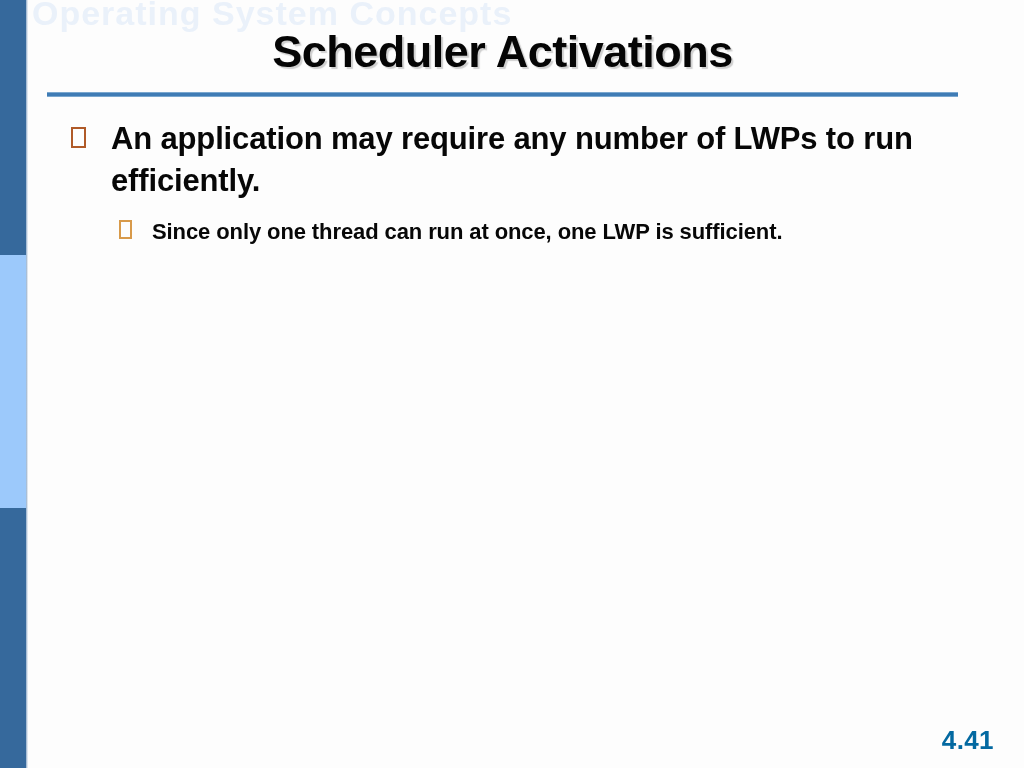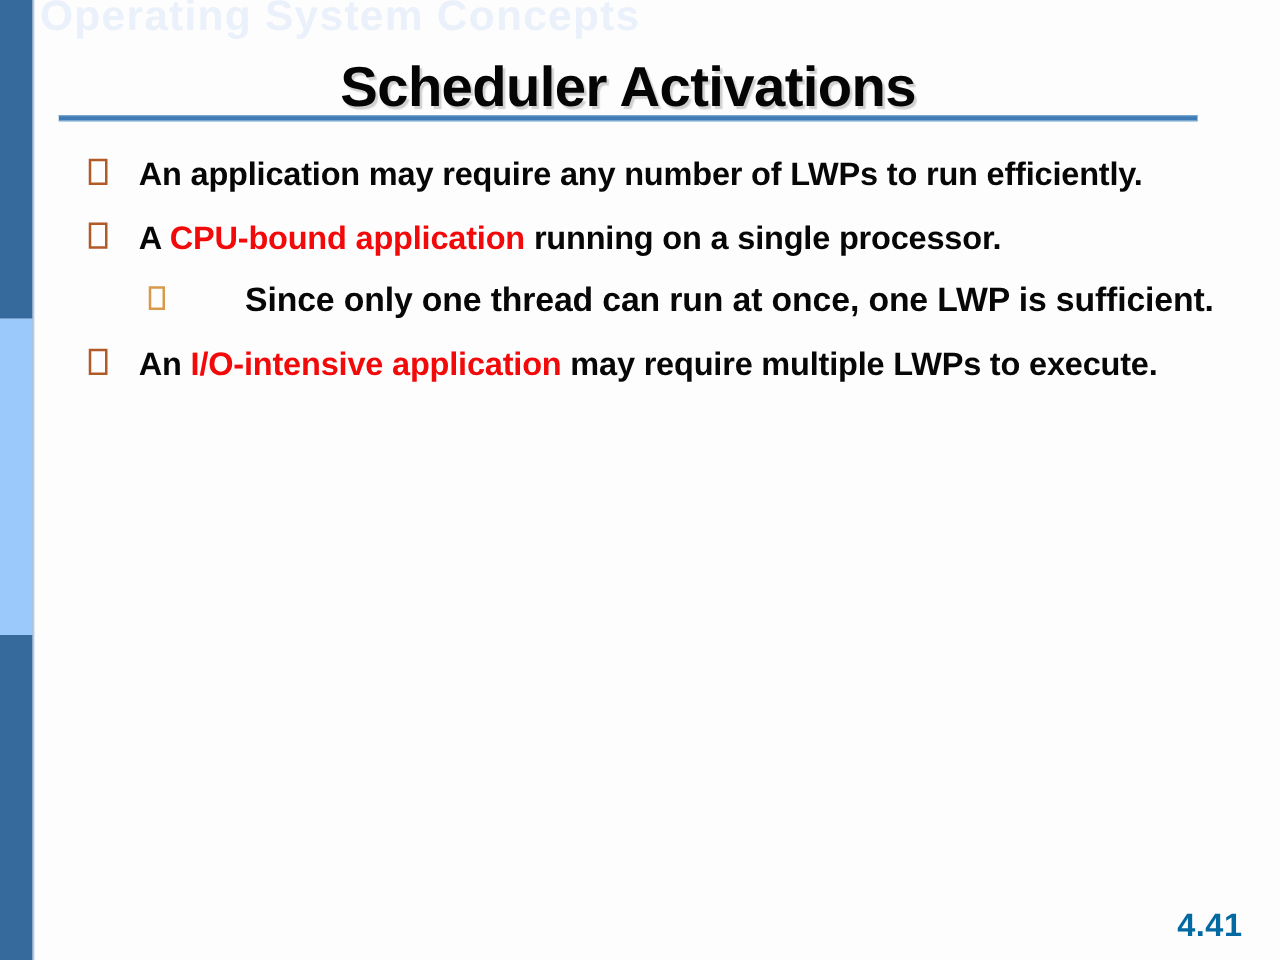--- a/index.html
+++ b/index.html
@@ -51,21 +51,21 @@
     letter-spacing: 1px;
     color: #eaf1fa;
     white-space: nowrap;
     user-select: none;
   }
 
   
   .title {
     position: absolute;
     left: 47px;
-    top: 44px;
+    top: 26px;
     width: 911px;
     text-align: center;
     font-size: 45px;
     font-weight: bold;
     color: #050505;
     letter-spacing: -0.5px;
     text-shadow: 2px 2px 1px rgba(150,150,150,.45);
     white-space: nowrap;
   }
   .title-rule {
@@ -96,39 +96,38 @@
   }
 
   .marker {
     flex: 0 0 auto;
     box-sizing: border-box;
     display: inline-block;
   }
 
   
   .lvl1 {
-    font-size: 26px;
+    font-size: 31px;
     line-height: 42px;
     margin-bottom: 9px;
     justify-content: flex-end;
   }
   .lvl1 .marker {
     width: 15px;
     height: 21px;
     border: 2.5px solid #b05a28;
     margin: 9px 25px 0 9px;
   }
   .lvl1 .text { flex: 1 1 auto; letter-spacing: -0.15px; }
 
   
   .lvl2 {
-    font-size: 27px;
+    font-size: 22px;
     line-height: 41px;
     margin: 0 0 9px 55px;
-    gap: 44px;
   }
   .lvl2 .marker {
     width: 13px;
     height: 19px;
     border: 2.5px solid #d89a4a;
     margin: 9px 20px 0 2px;
   }
   .lvl2 .text { flex: 1 1 auto; letter-spacing: -0.1px; }
 
   .gap-before { margin-top: 14px; }
@@ -159,29 +158,21 @@
   <div class="watermark">Operating System Concepts</div>
 
   <div class="title">Scheduler Activations</div>
   <div class="title-rule"></div>
 
   <div class="body" id="bullet-list">
       <div class="bullet-row lvl1">
         <span class="marker"></span>
         <span class="text"><span>An application may require any number of LWPs to run efficiently.</span></span>
       </div>
-      <div class="bullet-row lvl1">
-        <span class="marker"></span>
-        <span class="text"><span>A </span><span class="hl">CPU-bound application</span><span> running on a single processor.</span></span>
-      </div>
       <div class="bullet-row lvl2">
         <span class="marker"></span>
         <span class="text"><span> Since only one thread can run at once, one LWP is sufficient.</span></span>
-      </div>
-      <div class="bullet-row lvl1">
-        <span class="marker"></span>
-        <span class="text"><span>An </span><span class="hl">I/O-intensive application</span><span> may require multiple LWPs to execute.</span></span>
       </div>
     </div>
 
   <div class="page-number">4.41</div>
 
 </div>
 
 </body></html>

